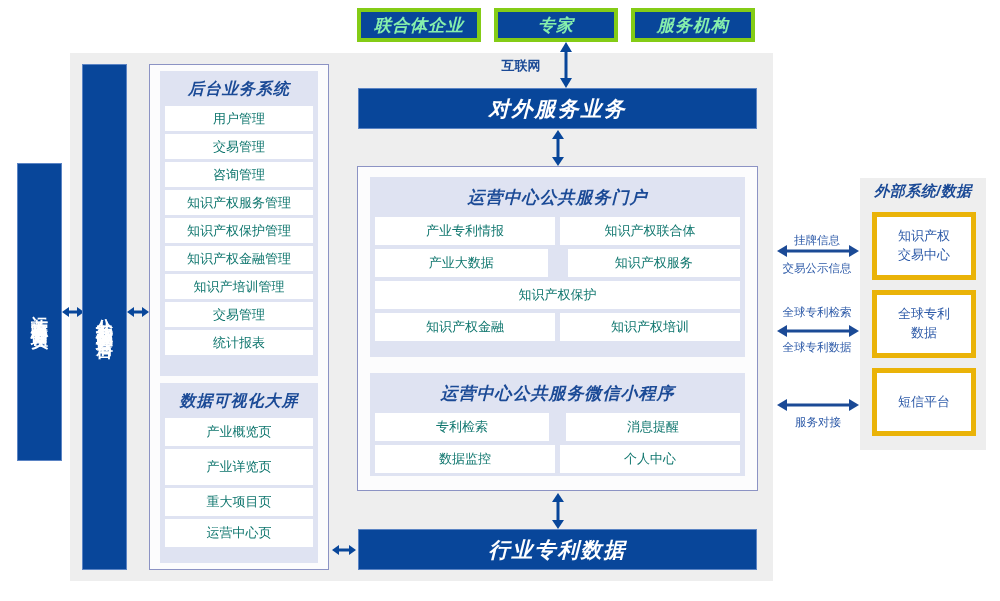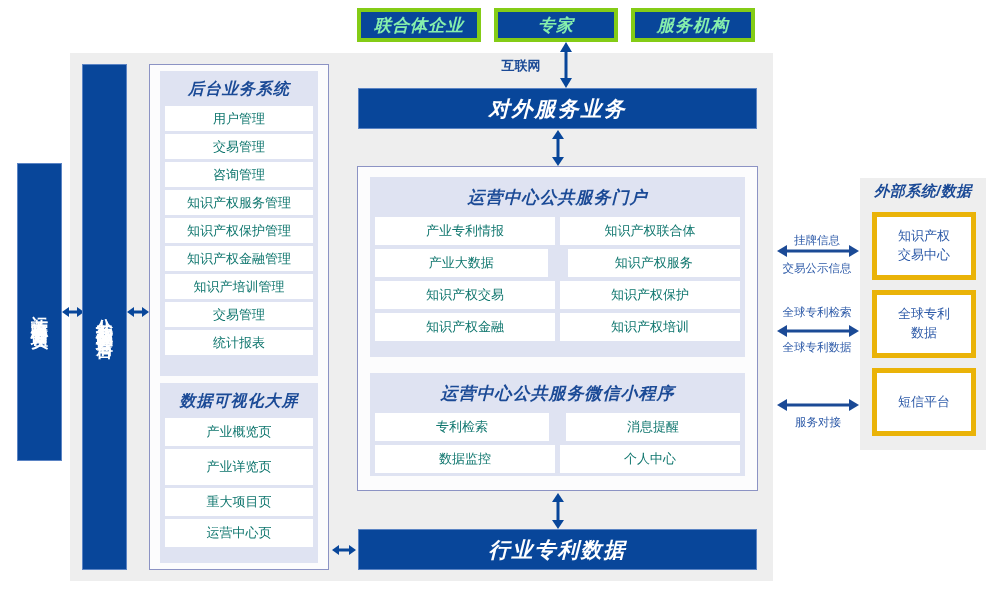--- a/index.html
+++ b/index.html
@@ -198,21 +198,20 @@
   <div style="display:flex; flex-direction:column; gap:4px;">
     <div style="display:flex; gap:5px;">
       <div class="cell" style="flex:1; height:28px;">产业专利情报</div>
       <div class="cell" style="flex:1; height:28px;">知识产权联合体</div>
     </div>
     <div style="display:flex; gap:20px;">
       <div class="cell" style="flex:1; height:28px;">产业大数据</div>
       <div class="cell" style="flex:1; height:28px;">知识产权服务</div>
     </div>
     <div style="display:flex; gap:5px;">
-      <div class="cell" style="flex:1; height:28px;">知识产权交易</div>
       <div class="cell" style="flex:1; height:28px;">知识产权保护</div>
     </div>
     <div style="display:flex; gap:5px;">
       <div class="cell" style="flex:1; height:28px;">知识产权金融</div>
       <div class="cell" style="flex:1; height:28px;">知识产权培训</div>
     </div>
   </div>
 </div>
 
 <div class="abs group" style="left:370px; top:373px; width:375px; height:103px;">

